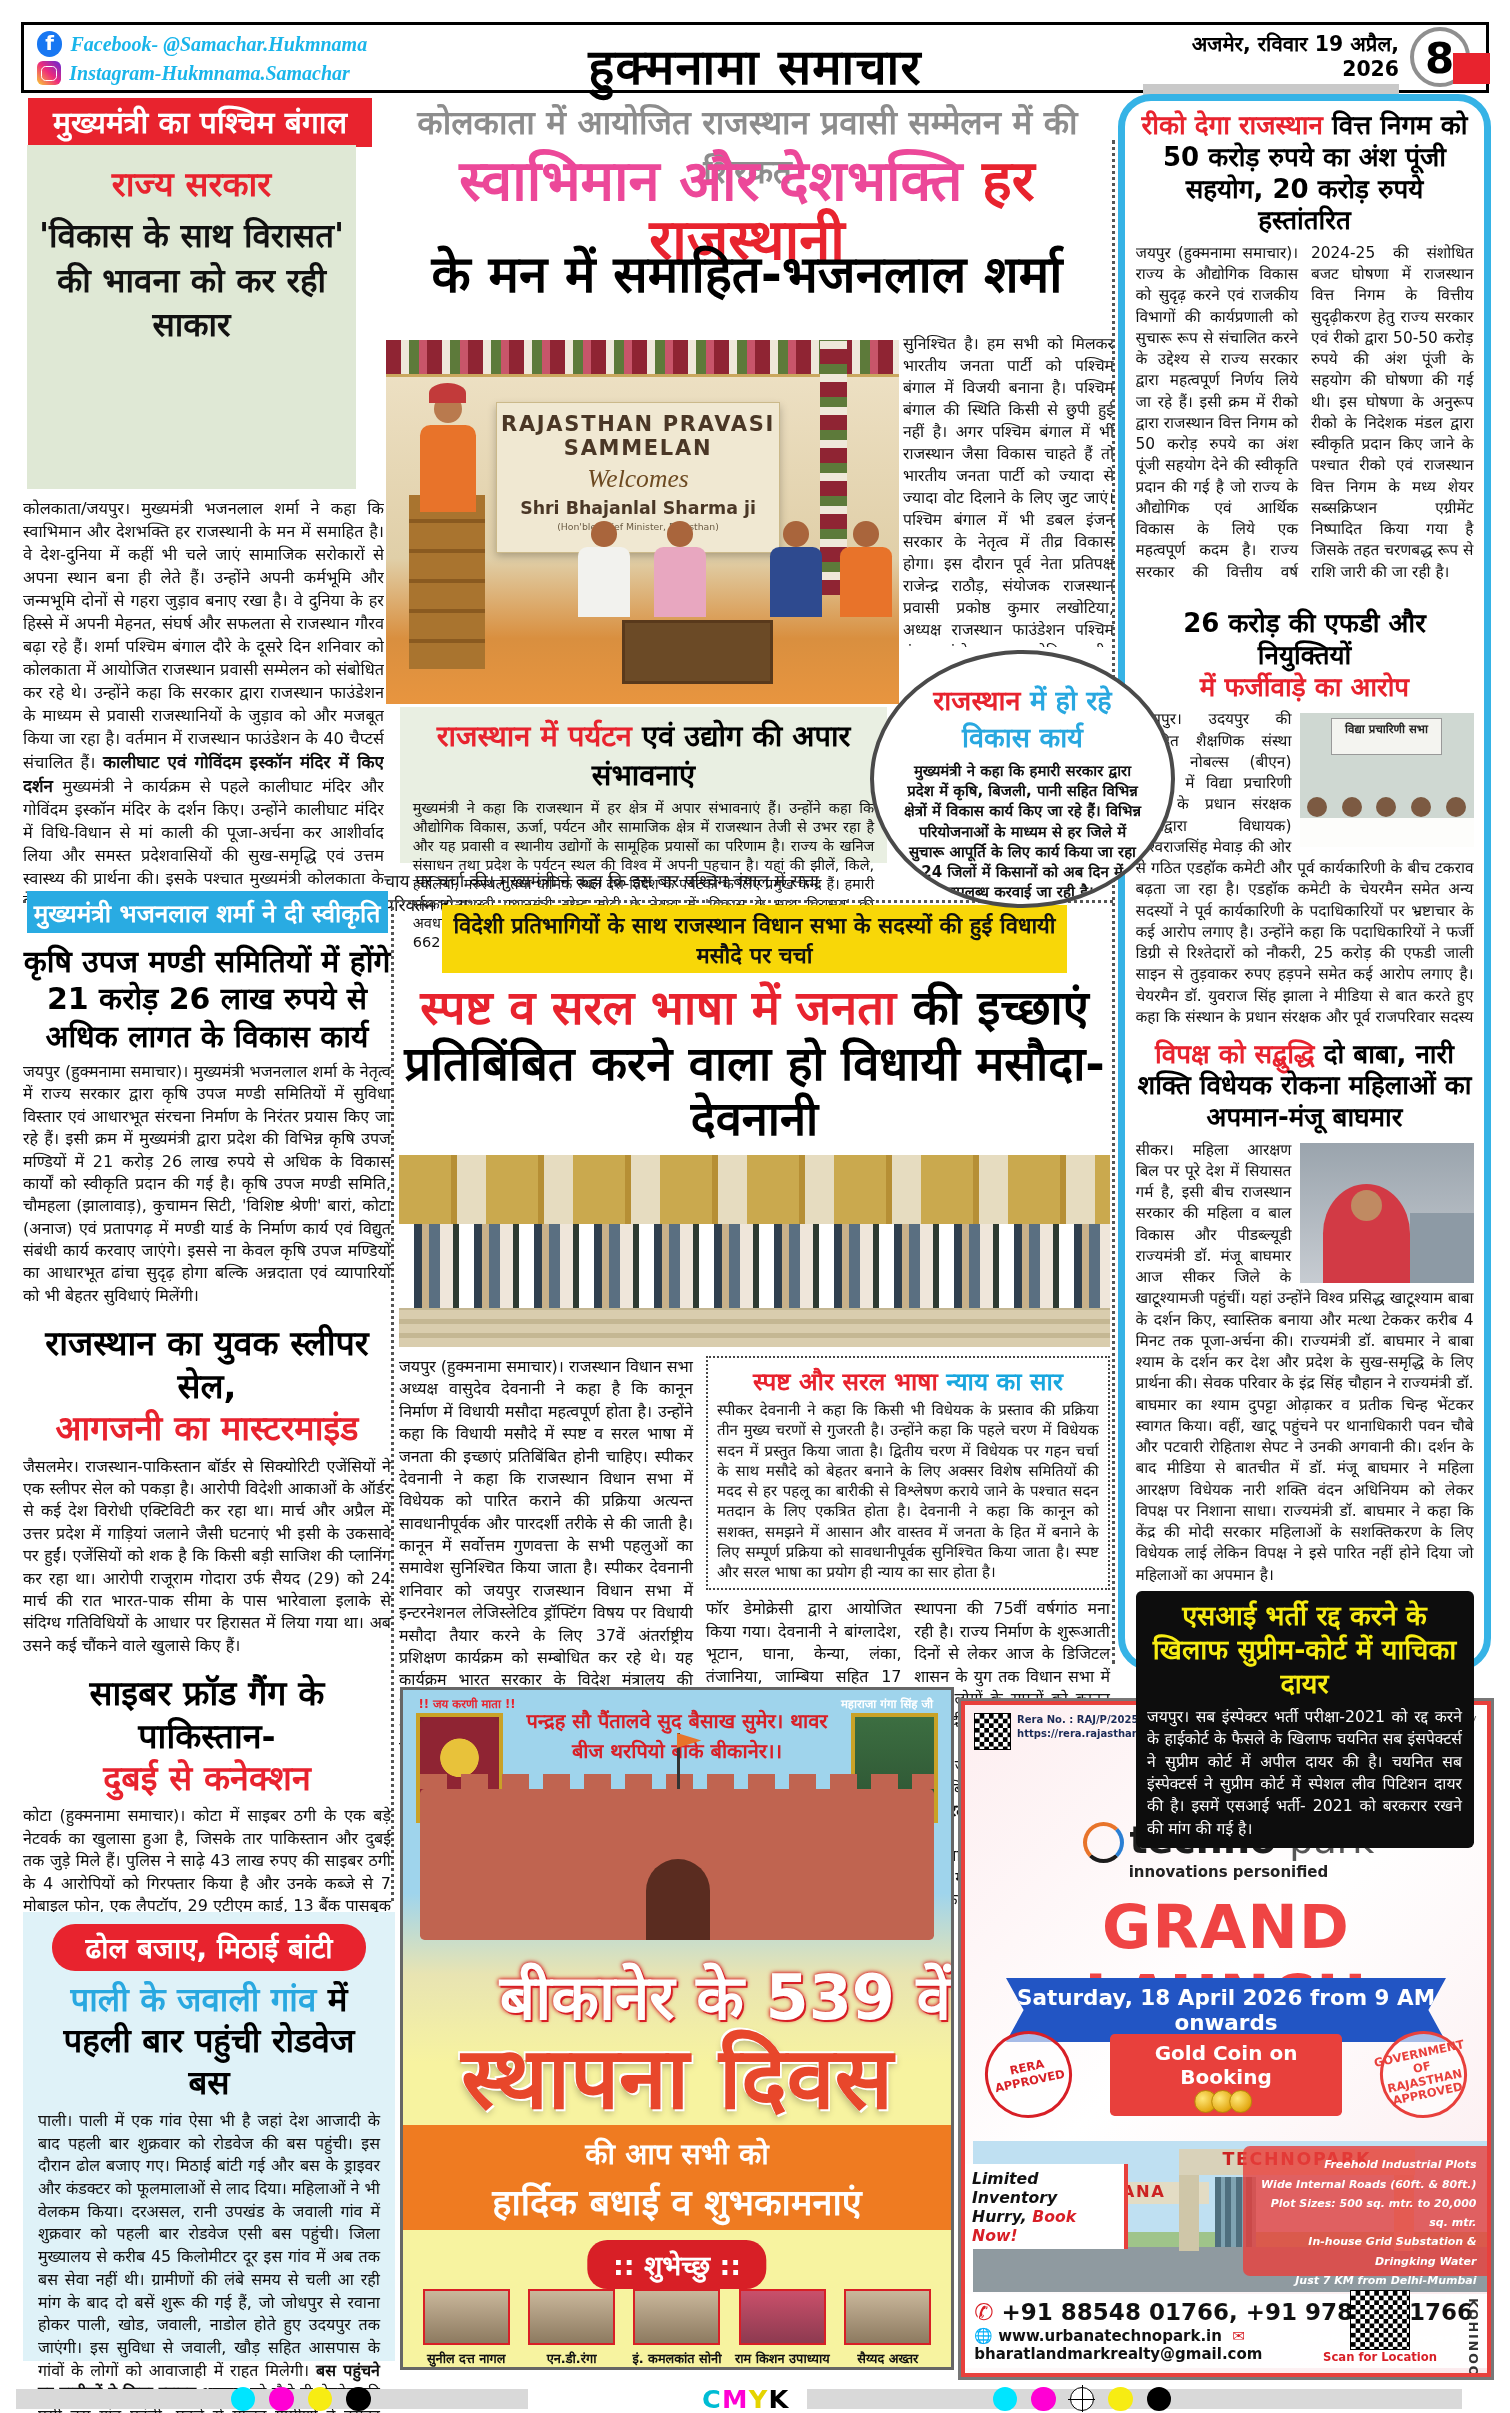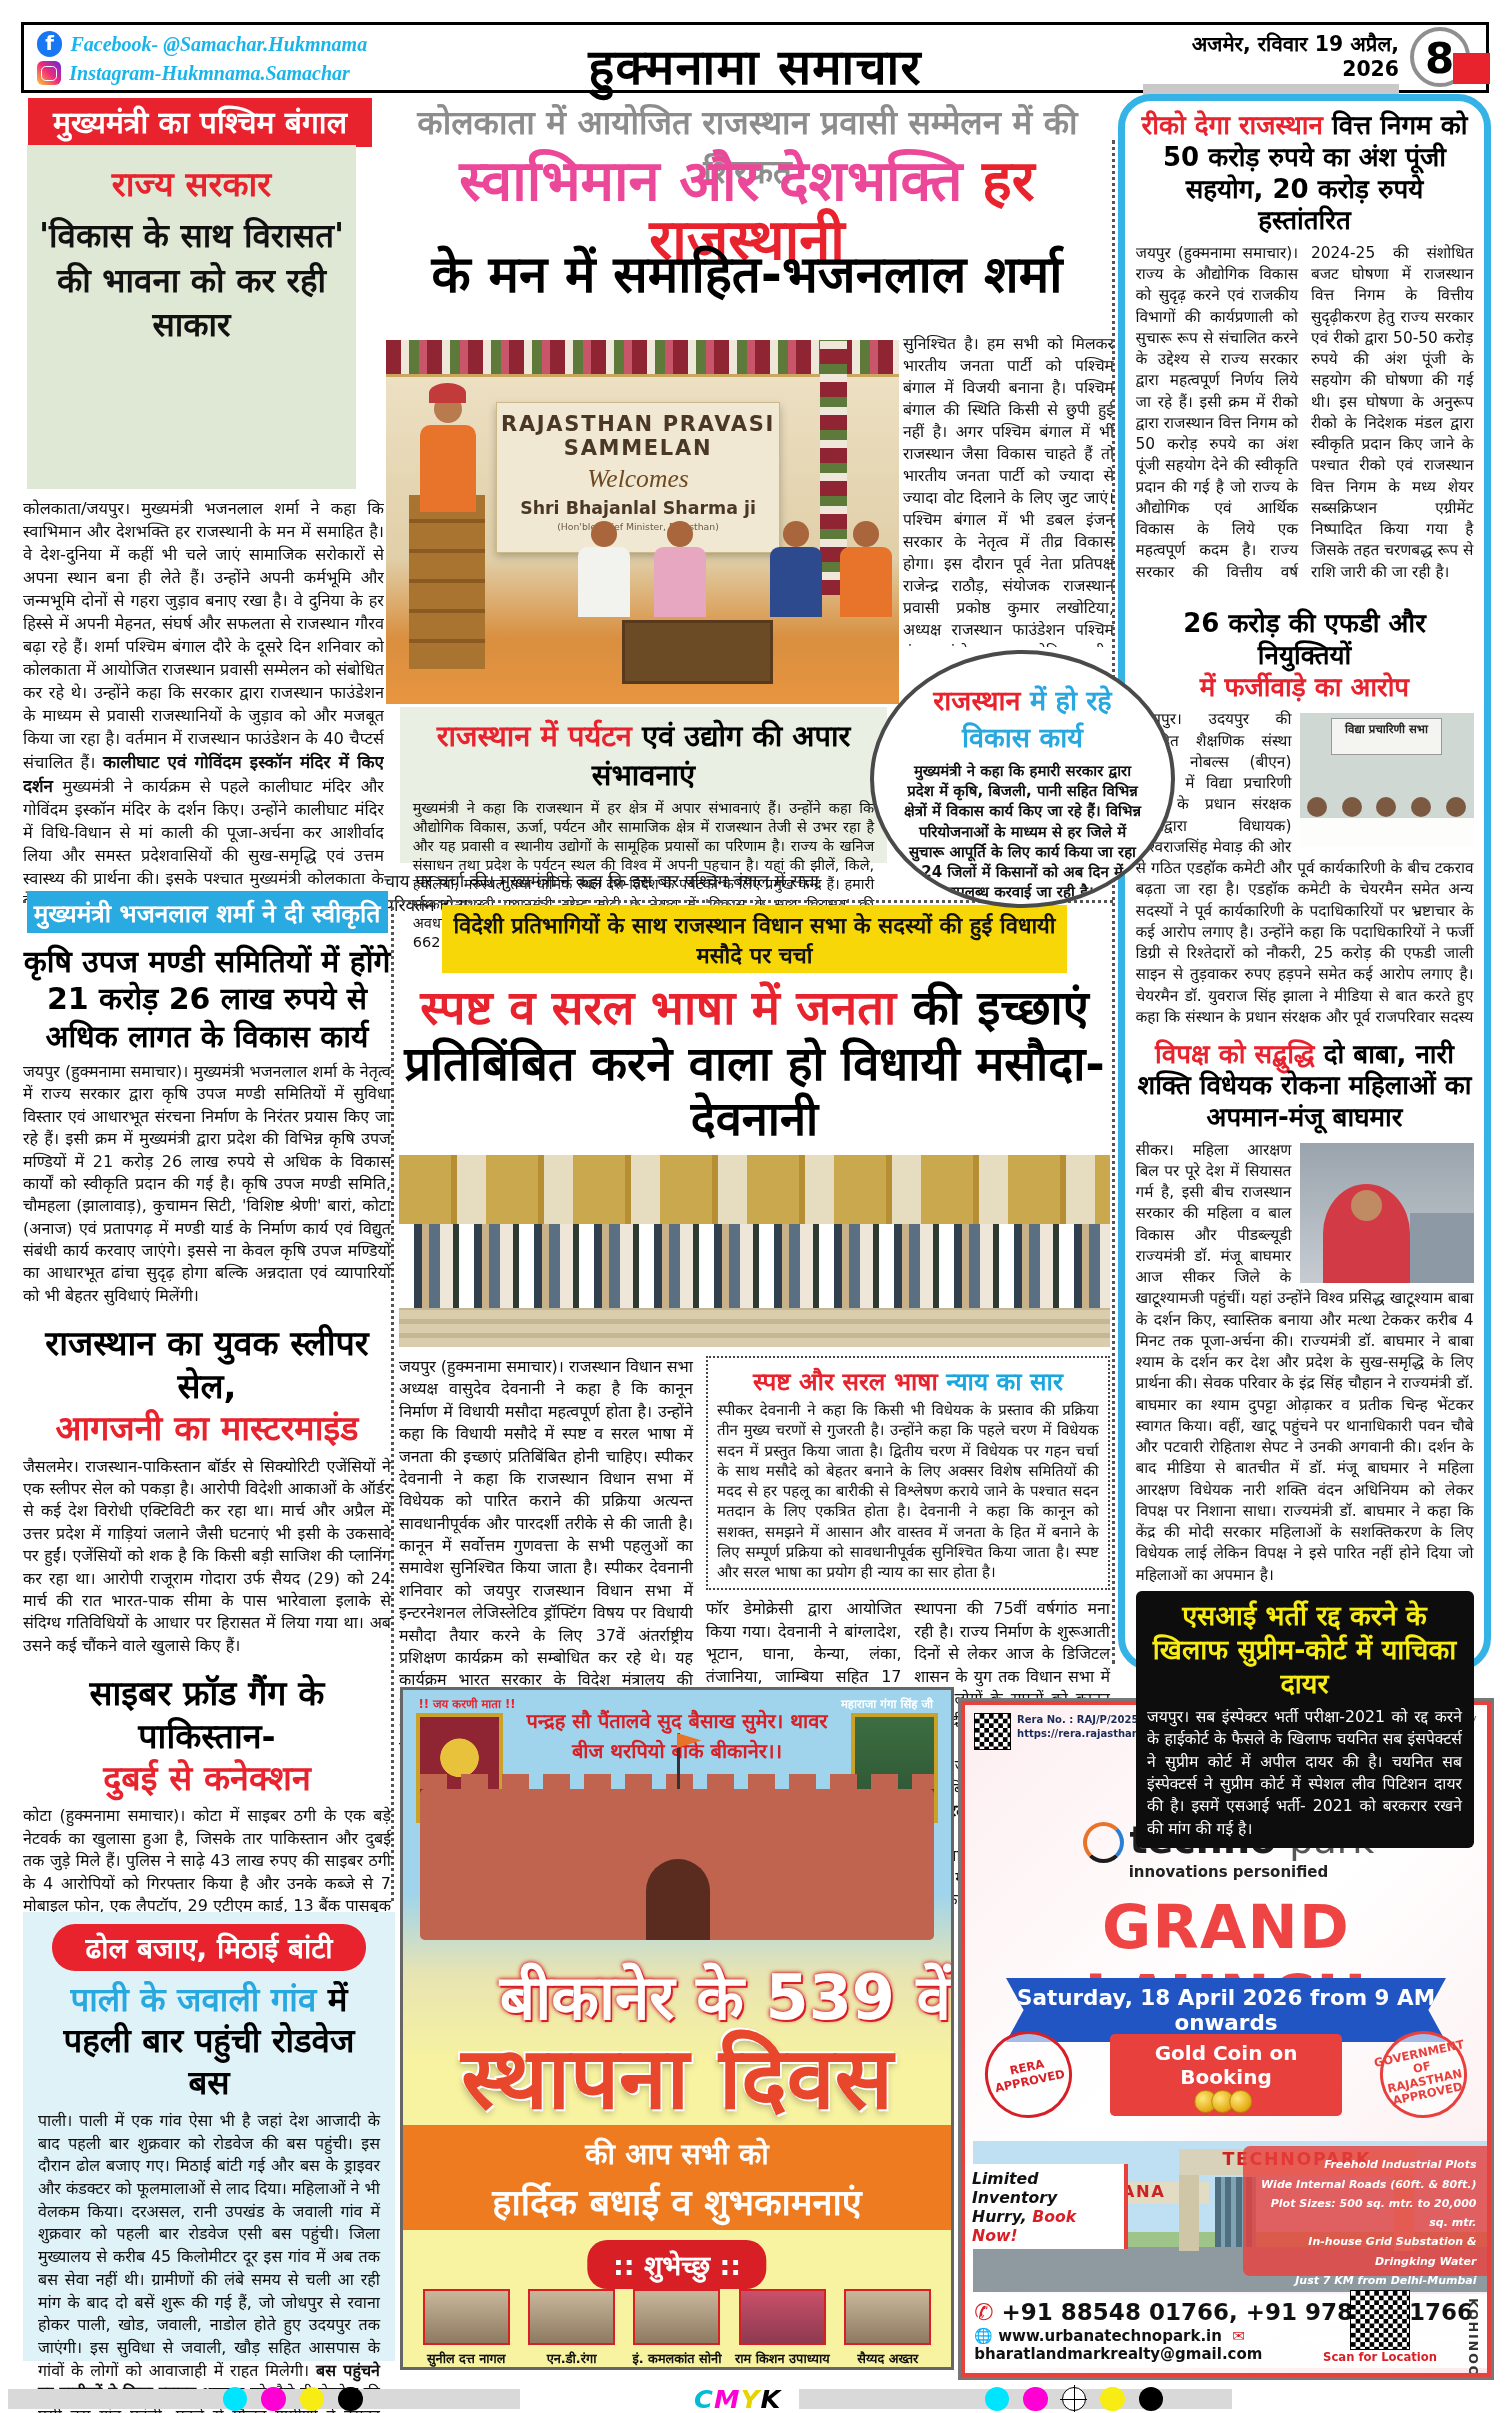--- a/index.html
+++ b/index.html
@@ -182,21 +182,21 @@
   .urb-contact{position:absolute;left:0;right:0;top:589px;background:#ffffffee;padding:4.7px 9.3px;}
   .urb-phone{font-size:23px;font-weight:bold;color:#111;}
   .urb-line2{font-size:15px;font-weight:bold;color:#111;margin-top:2.3px;}
   .ricon{color:#d81f26;font-weight:bold;}
   .urb-qr2{position:absolute;right:50px;top:585px;text-align:center;}
   .urb-qr2 .qr{width:60px;height:60px;margin:0 auto;}
   .scan{font-size:11.6px;font-weight:bold;color:#d81f26;}
   .kohinoor{position:absolute;right:5.8px;top:593px;writing-mode:vertical-rl;font-size:12.8px;font-weight:bold;color:#333;letter-spacing:1.7px;}
 
   
-  .foot{left:8px;top:2383px;width:1224px;height:30px;font-style:italic;}
+  .foot{left:16px;top:2383px;width:1446px;height:30px;}
   .foot .bar{position:absolute;top:5.8px;height:20px;background:#d9d9d9;}
   .dots{position:absolute;top:3.5px;display:flex;gap:14px;}
   .dot{width:24.4px;height:24.4px;border-radius:50%;}
   .cmyk-txt{position:absolute;top:1.2px;font-size:25.6px;font-weight:bold;letter-spacing:1.2px;}
   .reg{width:24.4px;height:24.4px;border:1.7px solid #000;border-radius:50%;background:#fff;position:relative;}
   .reg:before{content:"";position:absolute;left:50%;top:-2.3px;bottom:-2.3px;width:1.2px;background:#000;}
   .reg:after{content:"";position:absolute;top:50%;left:-2.3px;right:-2.3px;height:1.2px;background:#000;}
 </style>
 </head>
 <body>

